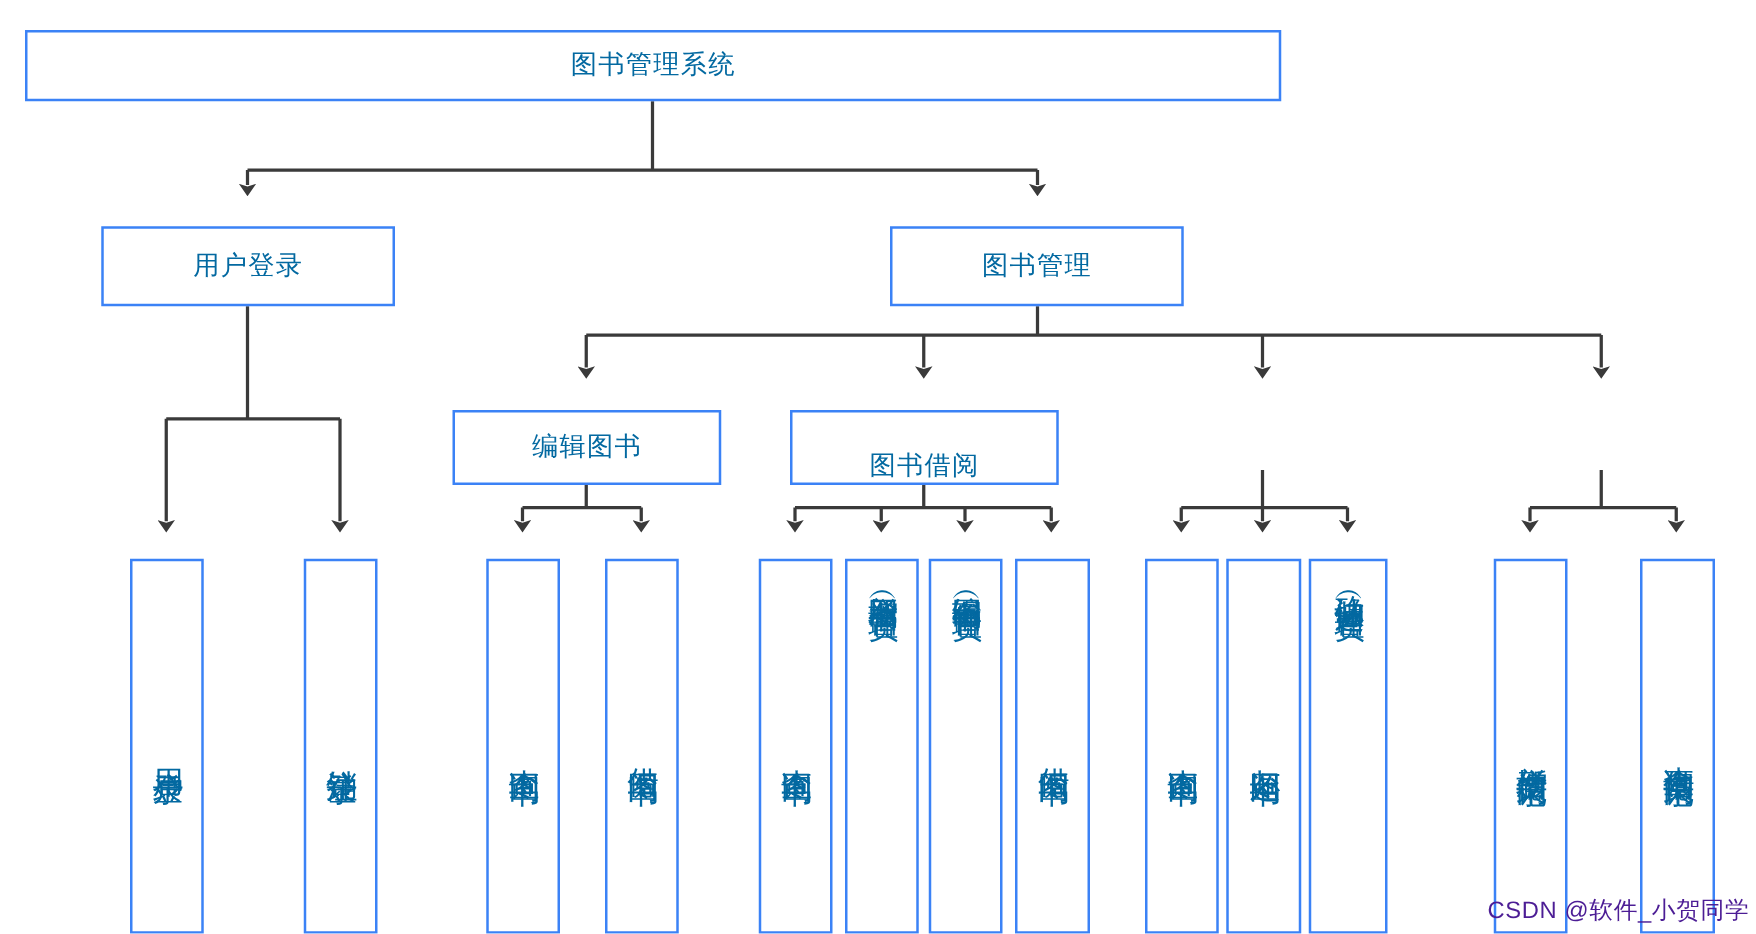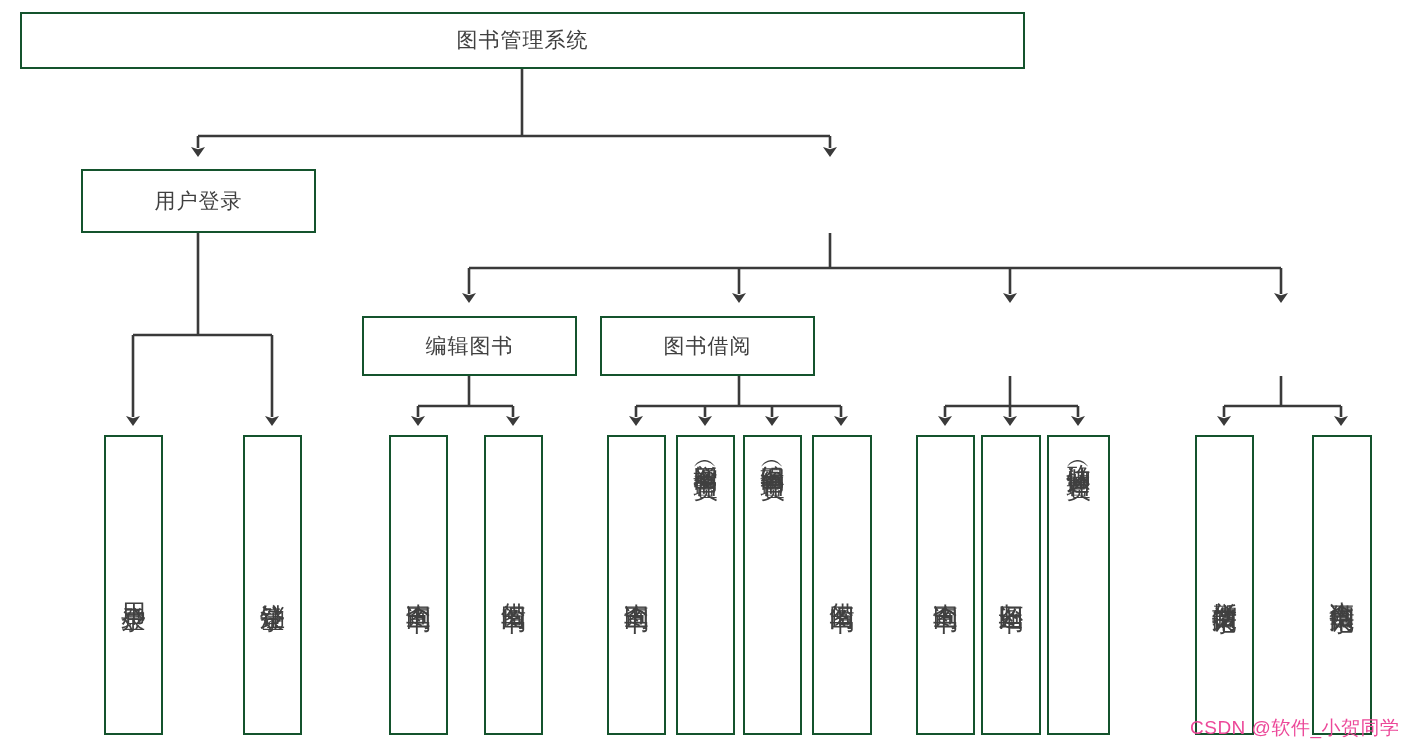--- a/index.html
+++ b/index.html
@@ -21,26 +21,27 @@
     position: absolute;
     left: 0;
     top: 0;
     width: 1405px;
     height: 747px;
     pointer-events: none;
   }
   .node {
     position: absolute;
     box-sizing: border-box;
-    border: 2px solid #14532d;
+    border: 2px solid #3b82f6;
     background: #ffffff;
     display: flex;
     align-items: center;
     justify-content: center;
-    color: #404040;
+    color: #0369a1;
+    margin-top: 12px;
   }
   .node .label {
     display: block;
     text-align: center;
     line-height: 1.18;
   }
   .node.horiz .label {
     writing-mode: horizontal-tb;
     font-size: 21px;
     letter-spacing: 1px;
@@ -60,21 +61,21 @@
   }
   .node.vert.tall-text .label {
     font-size: 24px;
   }
   .node.vert.top-align {
     align-items: flex-start;
     padding-top: 8px;
   }
   .watermark {
     position: absolute;
-    color: #ec4899;
+    color: #4c1d95;
     font-size: 19px;
     white-space: nowrap;
     letter-spacing: 0.5px;
   }
 </style>
 </head>
 <body>
 
 <div id="canvas">
 
@@ -141,26 +142,29 @@
   </svg>
 
   <div class="node horiz" style="left:20px; top:12px; width:1005px; height:57px;">
     <span class="label">图书管理系统</span>
   </div>
 
   <div class="node horiz" style="left:81px; top:169px; width:235px; height:64px;">
     <span class="label">用户登录</span>
   </div>
 
+  <div class="node horiz" style="left:712px; top:169px; width:235px; height:64px;">
+    <span class="label">图书管理</span>
+  </div>
 
   <div class="node horiz" style="left:362px; top:316px; width:215px; height:60px;">
     <span class="label">编辑图书</span>
   </div>
 
-  <div class="node horiz" style="left:600px; top:316px; width:215px; height:60px;">
+  <div class="node horiz" style="left:632px; top:316px; width:215px; height:60px;align-items:flex-end;">
     <span class="label">图书借阅</span>
   </div>
 
 
 
   <div class="node vert" style="left:104px; top:435px; width:59px; height:300px;">
     <span class="label">用户登录</span>
   </div>
 
   <div class="node vert" style="left:243px; top:435px; width:59px; height:300px;">

